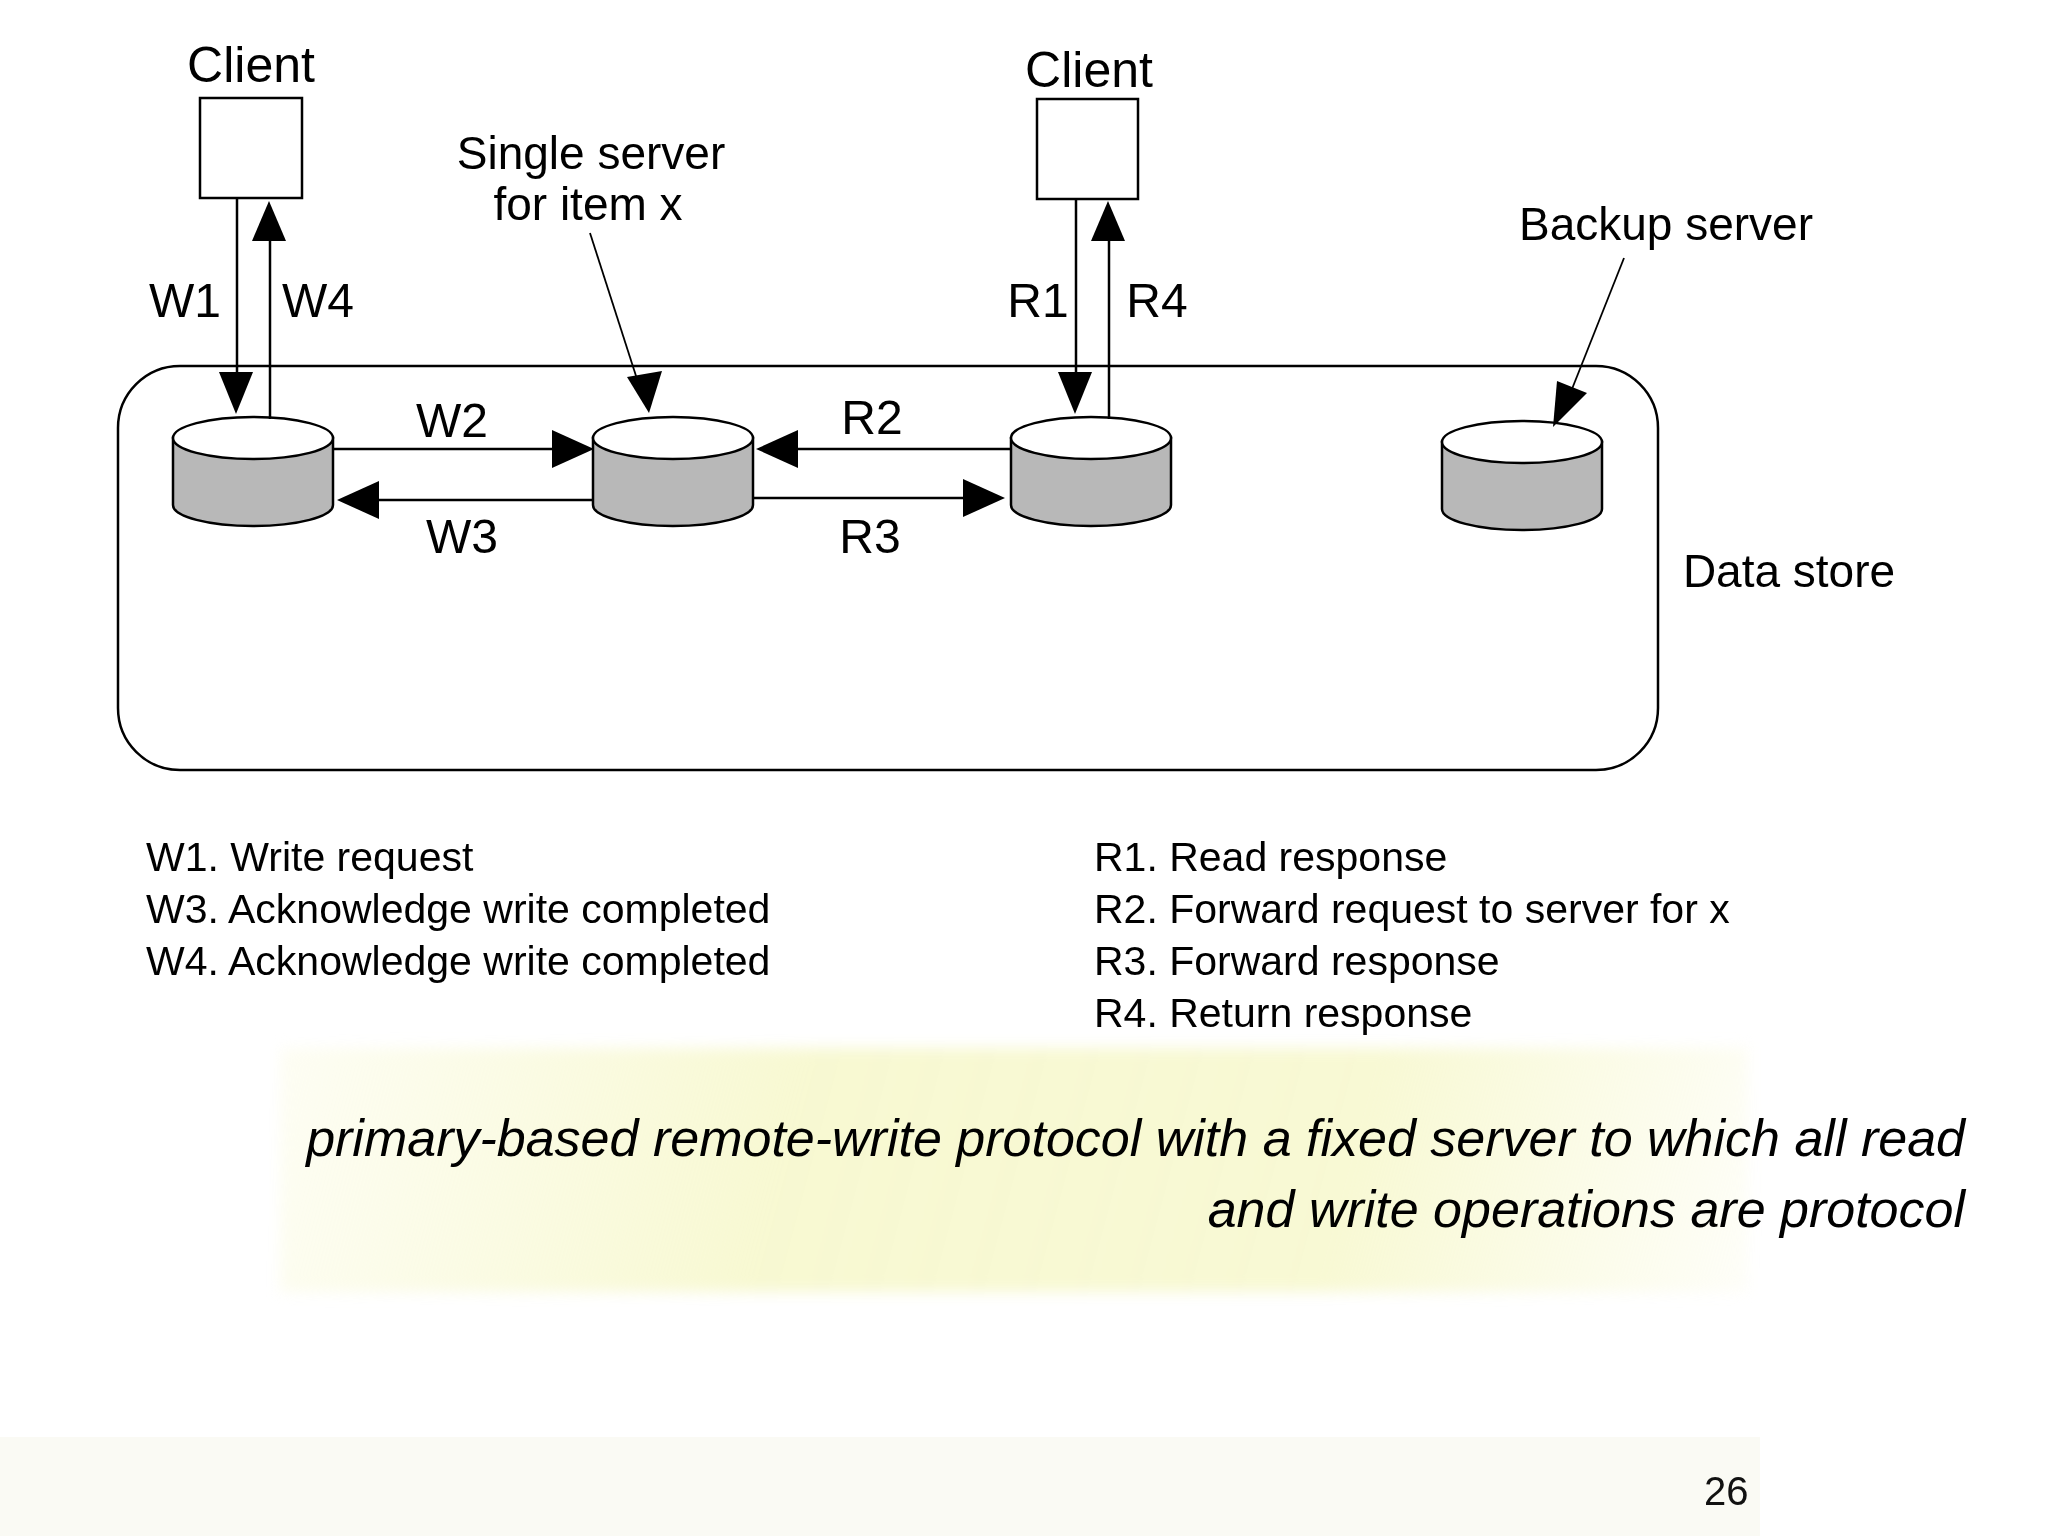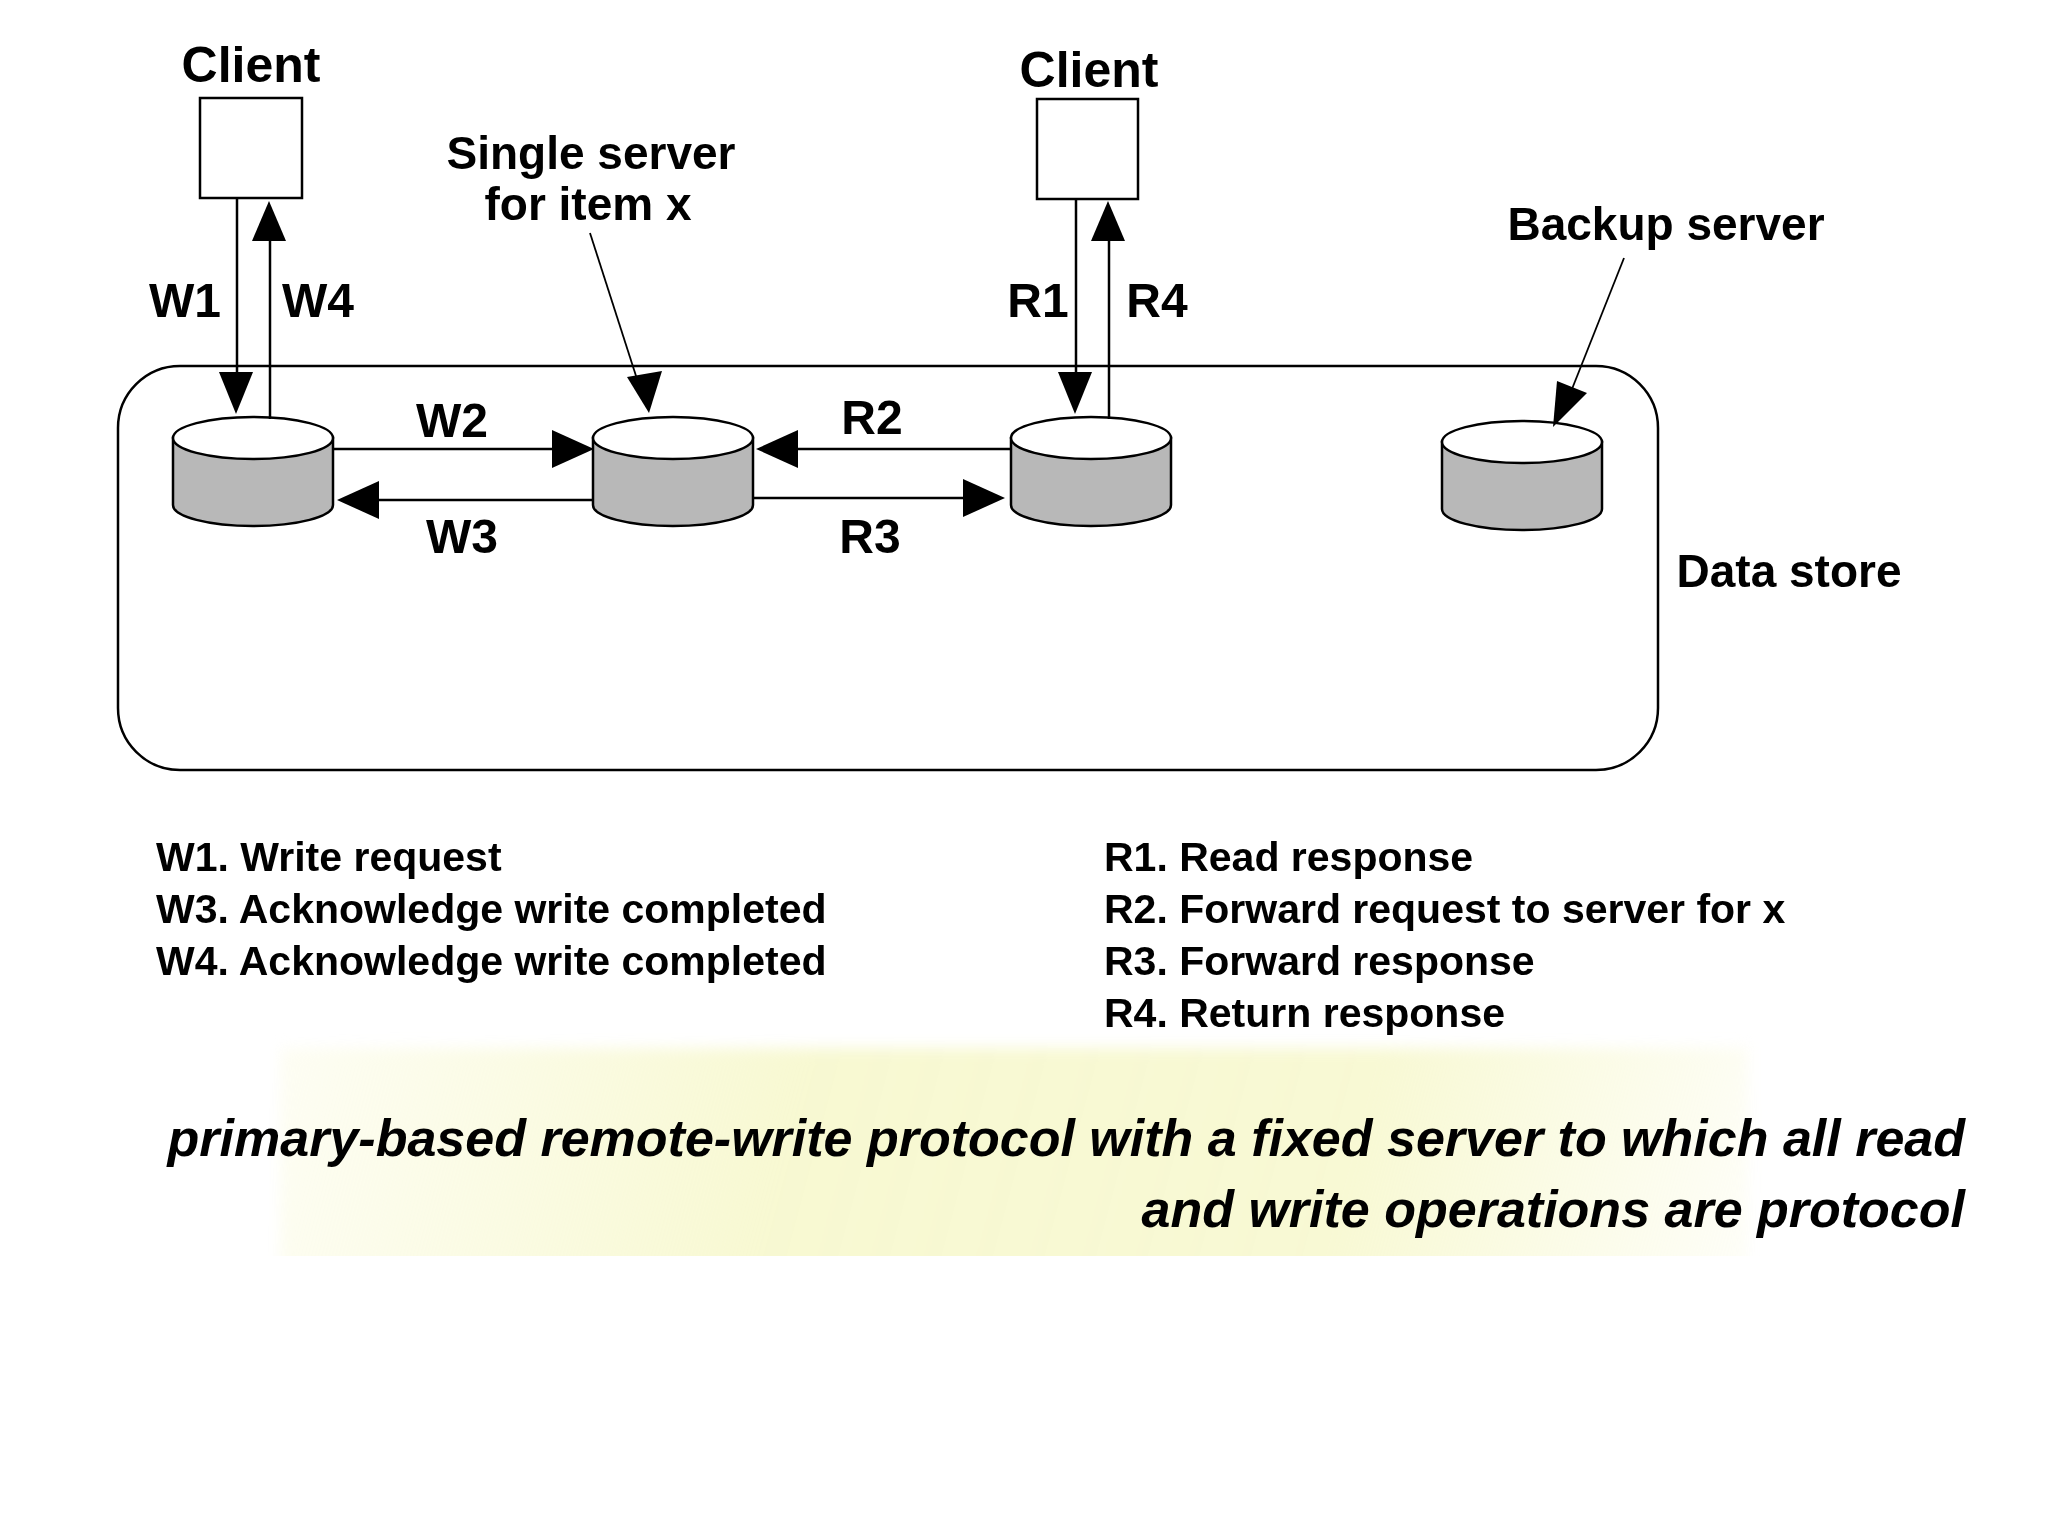--- a/index.html
+++ b/index.html
@@ -1,39 +1,39 @@
 <!DOCTYPE html>
 <html><head>
 <meta charset="utf-8">
 <style>
   html,body{margin:0;padding:0;background:#ffffff;}
   #root{
-    position:relative;width:2048px;height:1256px;background:#ffffff;
-    font-family:"Liberation Sans", sans-serif;color:#000;overflow:hidden;font-weight:bold;
+    position:relative;width:2048px;height:1536px;background:#ffffff;
+    font-family:"Liberation Sans", sans-serif;color:#000;overflow:hidden;
   }
   svg text{font-family:"Liberation Sans", sans-serif;fill:#000;}
   .lbl{font-size:46px;}
   .lbl-big{font-size:50px;}
   .arrlbl{font-size:48px;}
   .band-caption{
     position:absolute;left:280px;top:1048px;width:1468px;height:244px;
     background:linear-gradient(105deg,
       rgba(250,250,218,0.30) 0%,
       rgba(247,248,206,0.92) 35%,
       rgba(247,248,206,0.88) 72%,
       rgba(252,252,236,0.35) 100%);
     filter:blur(7px);
   }
   .band-bottom{
     position:absolute;left:0;top:1437px;width:1760px;height:99px;
     background:#fafaf4;
   }
   .legend{
     position:absolute;top:831px;font-size:41px;line-height:52px;
-    white-space:nowrap;letter-spacing:0;margin-left:10px;
+    white-space:nowrap;letter-spacing:0;
   }
   #legend-w{left:146px;}
   #legend-r{left:1094px;}
   .caption{
     position:absolute;left:55px;top:1103px;width:1910px;
     font-size:52px;font-style:italic;line-height:71px;text-align:right;
     white-space:nowrap;
   }
   .pagenum{
     position:absolute;left:1704px;top:1469px;font-size:40px;color:#111;

